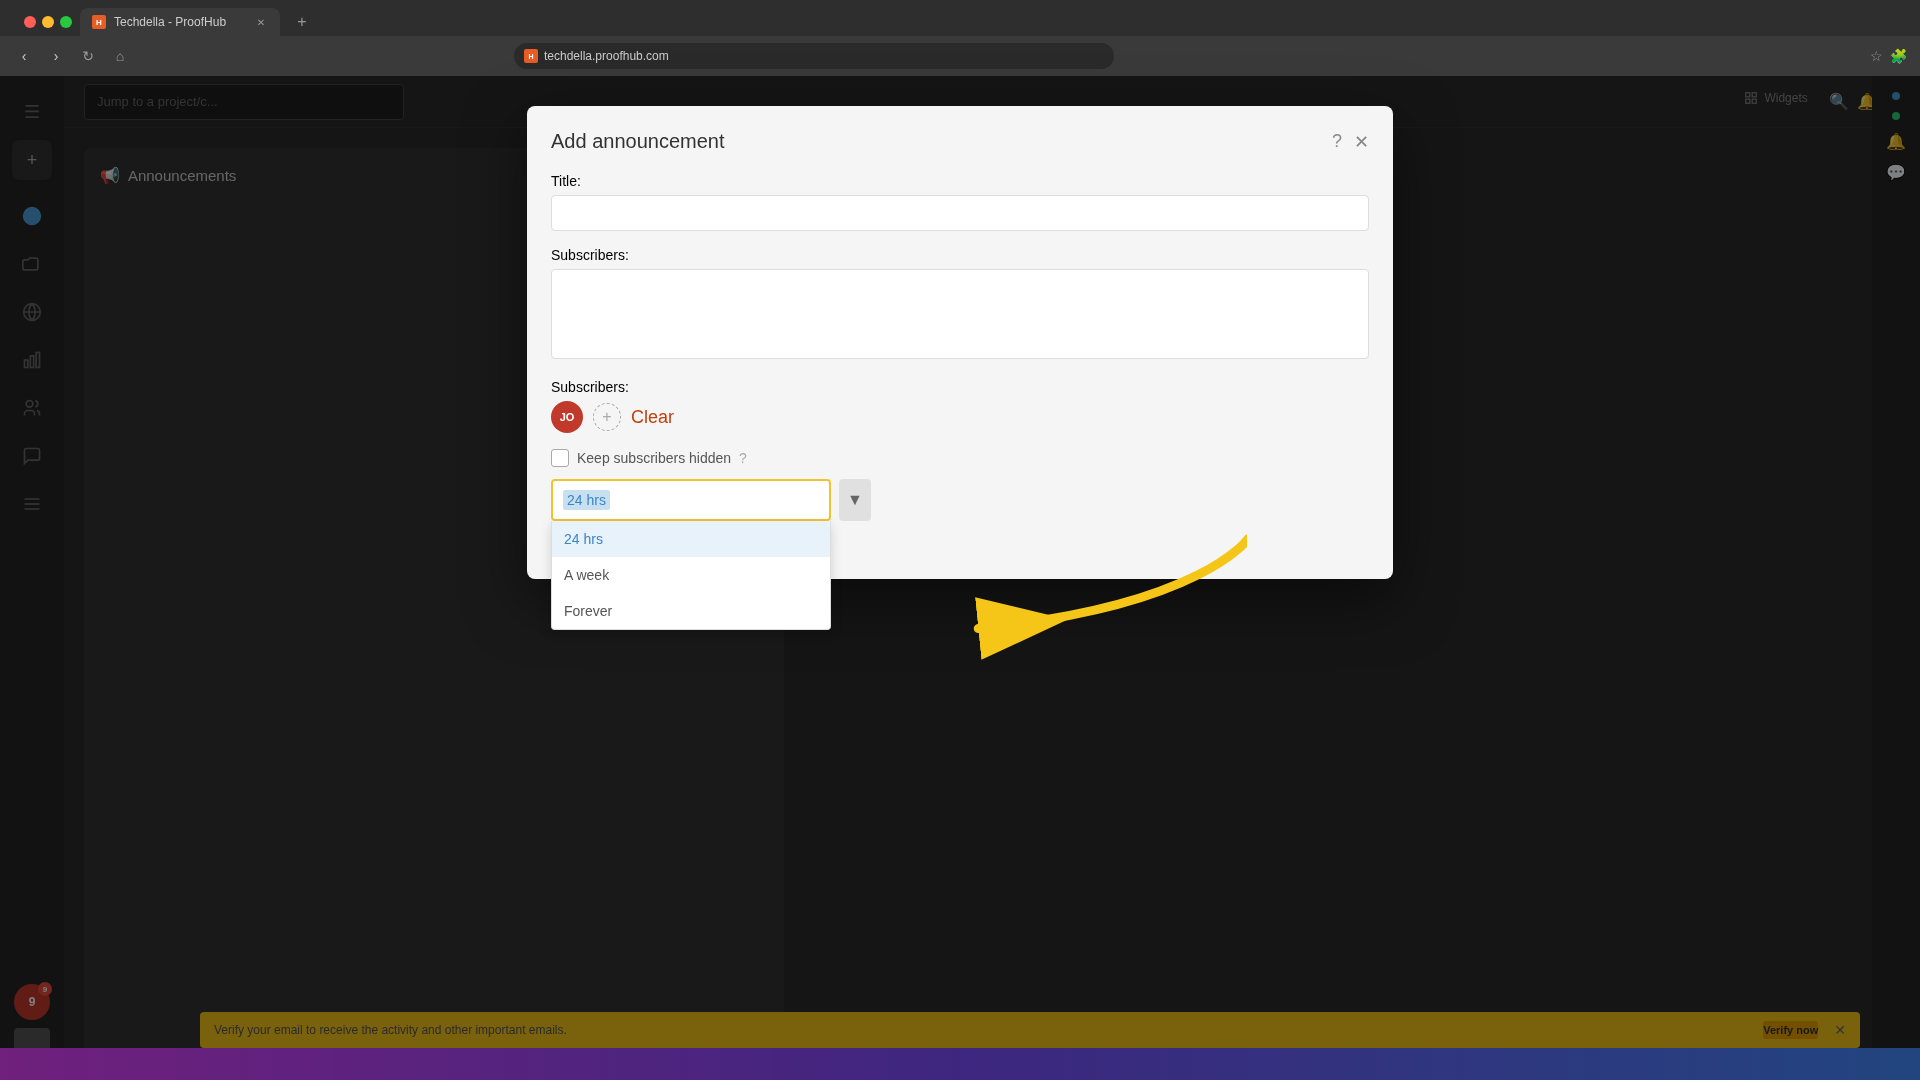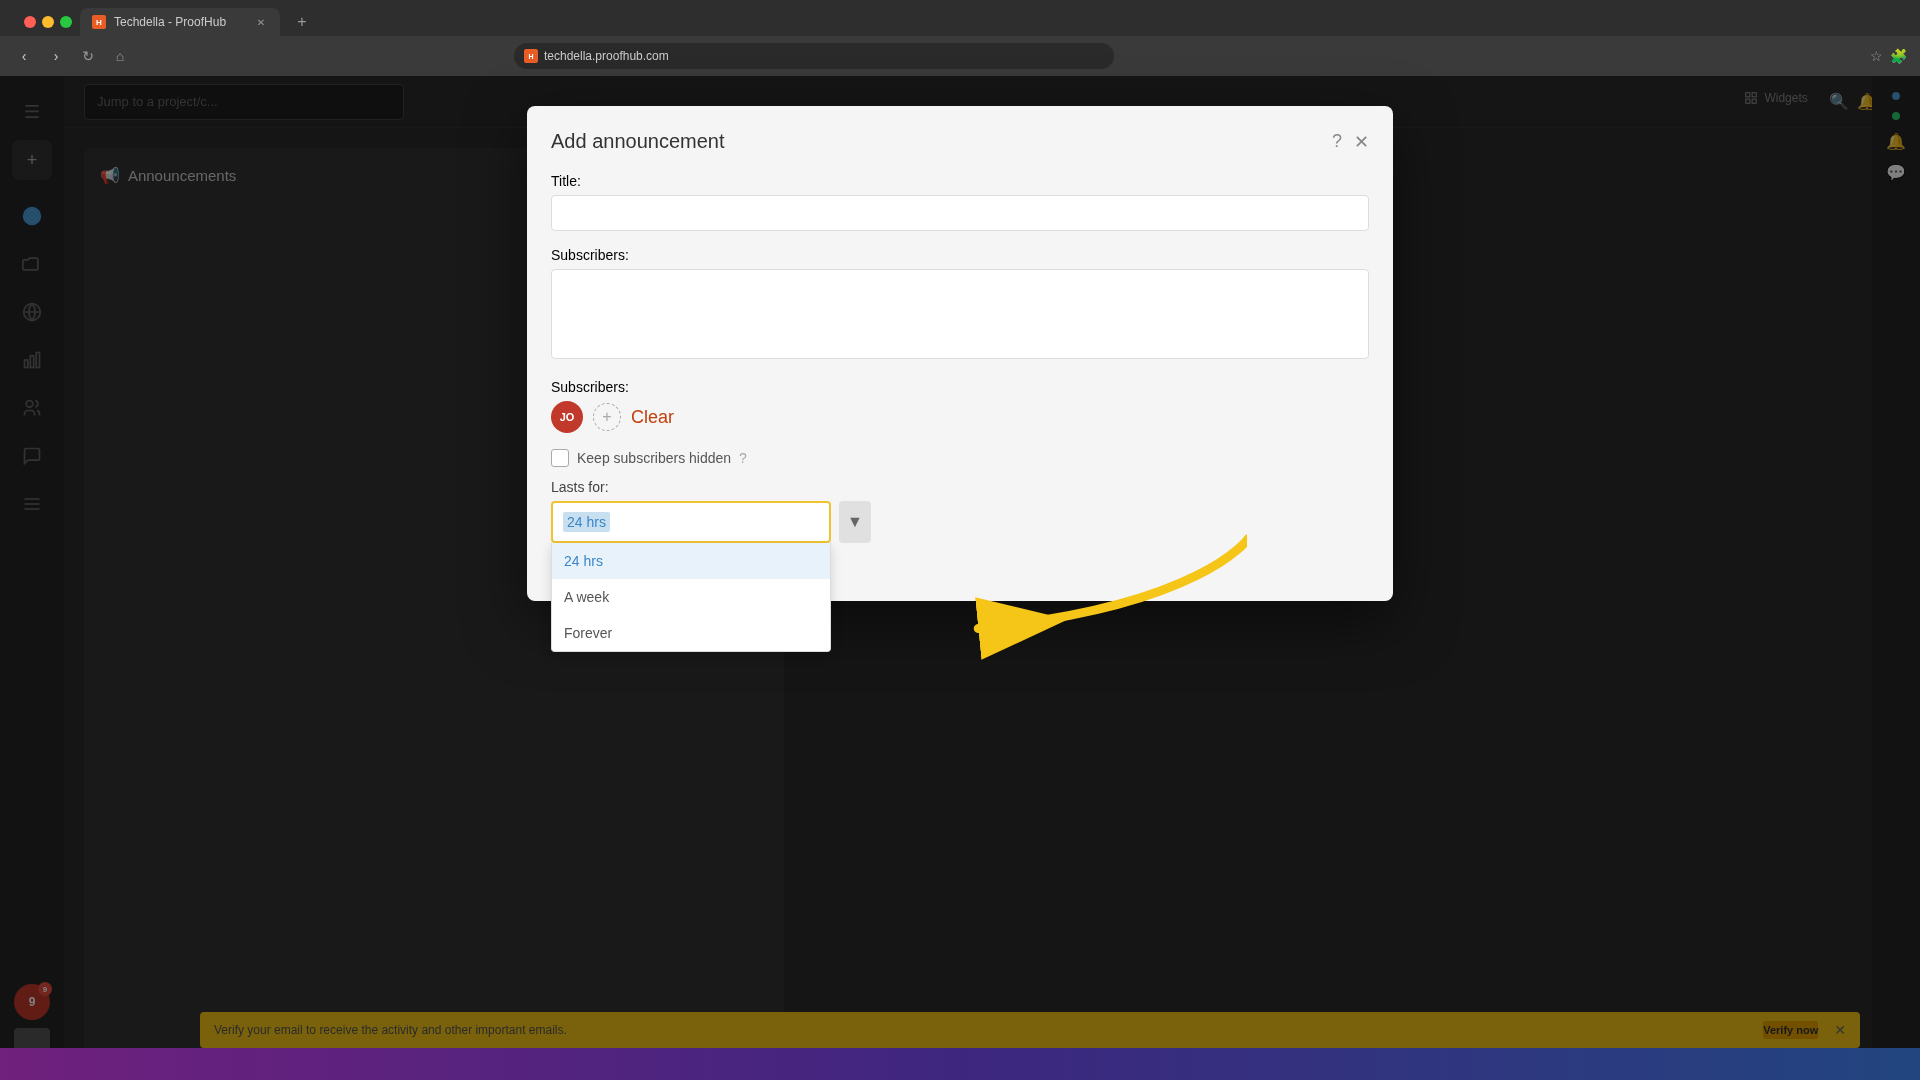--- a/index.html
+++ b/index.html
@@ -791,21 +791,20 @@
         </div>
       </div>
 
       <div class="checkbox-row">
         <div class="checkbox-styled"></div>
         <span class="checkbox-label">Keep subscribers hidden</span>
         <span class="help-icon">?</span>
       </div>
 
       <div class="lasts-for-section">
-        <label class="lasts-for-label">Lasts for:</label>
         <div style="display:flex; align-items:center; gap:8px; position:relative;">
           <div class="lasts-for-input-wrapper">
             <div class="lasts-for-input" style="display:flex; align-items:center; border: 2px solid #f0c330;">
               <span class="lasts-for-input-text">24 hrs</span>
             </div>
 
             <div class="dropdown-list">
               <div class="dropdown-item selected">24 hrs</div>
               <div class="dropdown-item">A week</div>
               <div class="dropdown-item">Forever</div>

